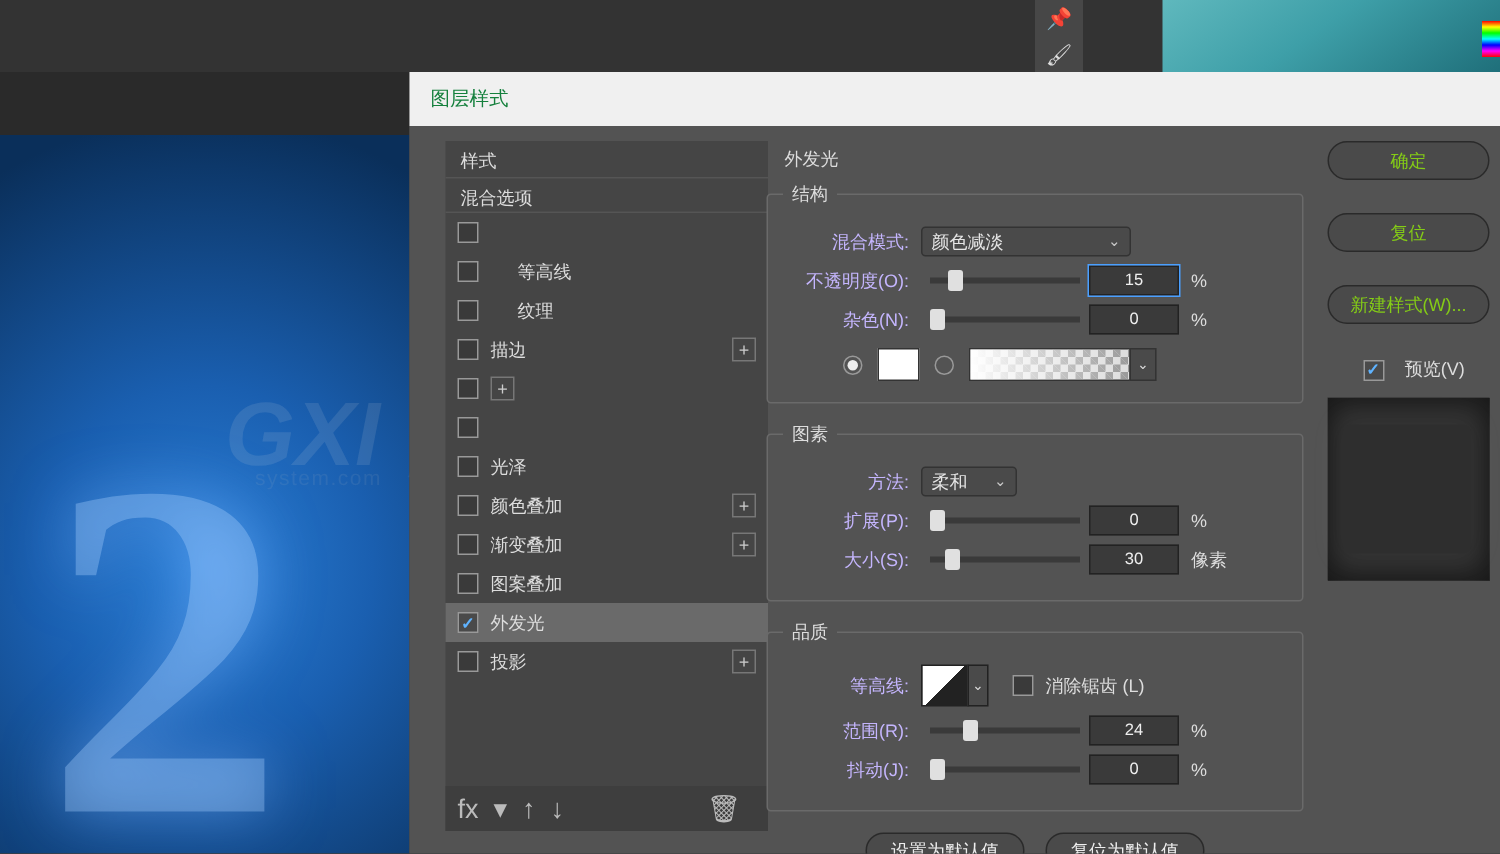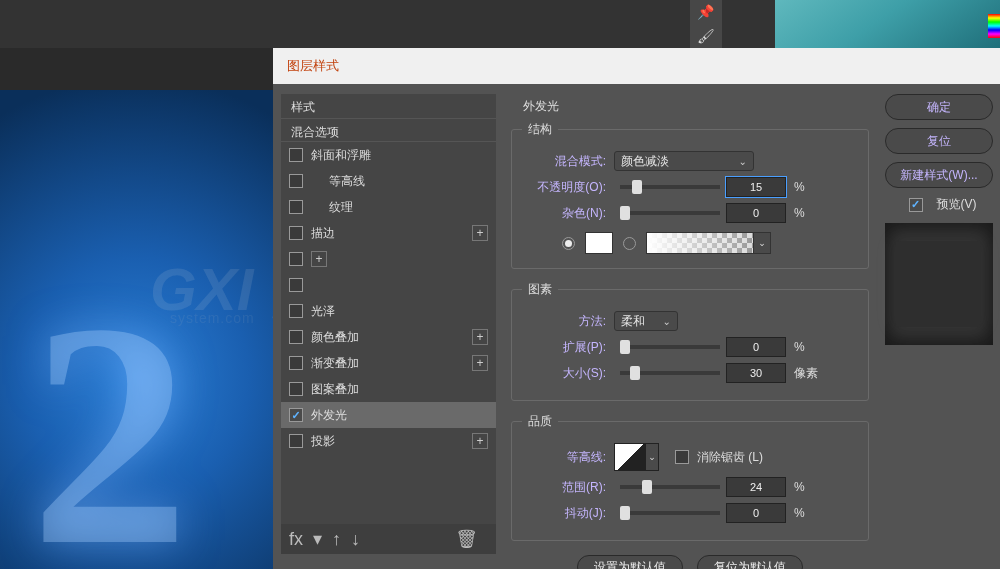--- a/index.html
+++ b/index.html
@@ -12,25 +12,25 @@
 .watermark2 { position: absolute; left: 170px; top: 310px; font-size: 14px; color: rgba(200,200,200,0.1); z-index: 5; pointer-events: none; letter-spacing: 1px; }
 
 .top-dark { position: absolute; left: 0; top: 0; width: 1000px; height: 48px; background: #333; z-index: 1; }
 .color-strip { position: absolute; right: 0; top: 0; width: 225px; height: 48px; background: linear-gradient(145deg,#5fb8bd 0%,#3e9fa8 45%,#1f6f7a 100%); z-index: 2; }
 .hue-strip { position: absolute; right: 0; top: 14px; width: 12px; height: 24px; background: linear-gradient(to bottom, #f00, #ff0, #0f0, #0ff, #00f, #f0f, #f00); z-index: 3; }
 
 .tool-col { position: absolute; left: 690px; top: 0; width: 32px; height: 48px; background: #474747; z-index: 3; display: flex; flex-direction: column; align-items: center; justify-content: space-around; }
 .tool-col div { width: 20px; height: 20px; display: flex; align-items: center; justify-content: center; color: #ddd; font-size: 14px; }
 
 .dialog { position: absolute; left: 273px; top: 48px; width: 727px; height: 521px; background: #535353; z-index: 10; }
-.dialog-title { height: 36px; background: #f0f0f0; color: #c2410c; padding: 9px 14px; font-size: 13px; }
+.dialog-title { height: 36px; background: #f0f0f0; color: #15803d; padding: 9px 14px; font-size: 13px; }
 
 .dlg-body { position: absolute; left: 0; top: 36px; width: 100%; height: 485px; background: #535353; }
 
-.styles-panel { position: absolute; left: 8px; top: 10px; width: 215px; height: 460px; background: #454545; }
+.styles-panel { position: absolute; left: 24px; top: 10px; width: 215px; height: 460px; background: #454545; }
 .style-header { height: 24px; padding: 5px 10px; font-size: 12px; color: #ddd; }
 .style-list { }
 .style-row { height: 26px; display: flex; align-items: center; padding: 0 8px; position: relative; }
 .style-row.active { background: #6a6a6a; }
 .cb { width: 14px; height: 14px; border: 1px solid #999; background: #3a3a3a; margin-right: 8px; display: flex; align-items: center; justify-content: center; }
 .cb.checked { background: #4a4a4a; }
 .cb.checked::after { content: "✓"; color: #5fb3ff; font-size: 11px; font-weight: bold; }
 .style-label { flex: 1; font-size: 12px; }
 .style-label.indent { padding-left: 18px; }
 .plus-box { width: 16px; height: 16px; border: 1px solid #777; display: flex; align-items: center; justify-content: center; font-size: 12px; color: #ccc; }
@@ -63,21 +63,21 @@
 .grad-inner { width: 100%; height: 100%; background: linear-gradient(to right, rgba(255,255,255,1), rgba(255,255,255,0)); }
 .grad-combo-arrow { width: 18px; height: 22px; background: #4a4a4a; border: 1px solid #333; display: flex; align-items: center; justify-content: center; font-size: 9px; margin-left: -1px; }
 
 .contour-swatch { width: 32px; height: 28px; background: linear-gradient(135deg, #fff 50%, #222 50%); border: 1px solid #222; }
 .contour-arrow { width: 14px; height: 28px; background: #4a4a4a; border: 1px solid #222; margin-left: -1px; display: flex; align-items: center; justify-content: center; font-size: 9px; }
 
 .btn-row { display: flex; justify-content: center; gap: 14px; margin-top: 14px; }
 .btn { min-width: 96px; height: 24px; border: 1px solid #2a2a2a; border-radius: 12px; background: #4a4a4a; color: #eee; display: flex; align-items: center; justify-content: center; padding: 0 16px; font-size: 12px; }
 
 .right-panel { position: absolute; left: 612px; top: 10px; width: 115px; height: 465px; }
-.r-btn { height: 26px; border: 1px solid #2a2a2a; border-radius: 14px; background: #4a4a4a; color: #c4b5fd; display: flex; align-items: center; justify-content: center; margin-bottom: 8px; font-size: 12px; width: 108px; }
+.r-btn { height: 26px; border: 1px solid #2a2a2a; border-radius: 14px; background: #4a4a4a; color: #84cc16; display: flex; align-items: center; justify-content: center; margin-bottom: 22px; font-size: 12px; width: 108px; }
 .preview-check { display: flex; align-items: center; justify-content: center; gap: 6px; margin-top: 4px; font-size: 12px; }
 .preview-box { width: 108px; height: 122px; background: #2e2e2e; margin-top: 10px; position: relative; box-shadow: inset 0 0 20px rgba(0,0,0,0.6); }
 .preview-glow { position: absolute; left: 10px; top: 18px; width: 86px; height: 86px; border-radius: 6px; background: #2e2e2e; box-shadow: 0 0 18px 6px rgba(200,200,200,0.05); }
 </style>
 </head>
 <body>
 
 <div class="top-dark"></div>
 <div class="color-strip"></div>
 <div class="hue-strip"></div>
@@ -97,21 +97,20 @@
   <div class="dialog-title">图层样式</div>
 
   <div class="dlg-body">
 
     <div class="styles-panel">
       <div class="style-header">样式</div>
       <div class="style-header" style="border-top:1px solid #555;border-bottom:1px solid #555">混合选项</div>
       <div class="style-list" id="style-list">
           <div class="style-row">
             <span class="cb"></span>
-            <span class="style-label">斜面和浮雕</span>
           </div>
           <div class="style-row">
             <span class="cb"></span>
             <span class="style-label indent">等高线</span>
           </div>
           <div class="style-row">
             <span class="cb"></span>
             <span class="style-label indent">纹理</span>
           </div>
           <div class="style-row">

